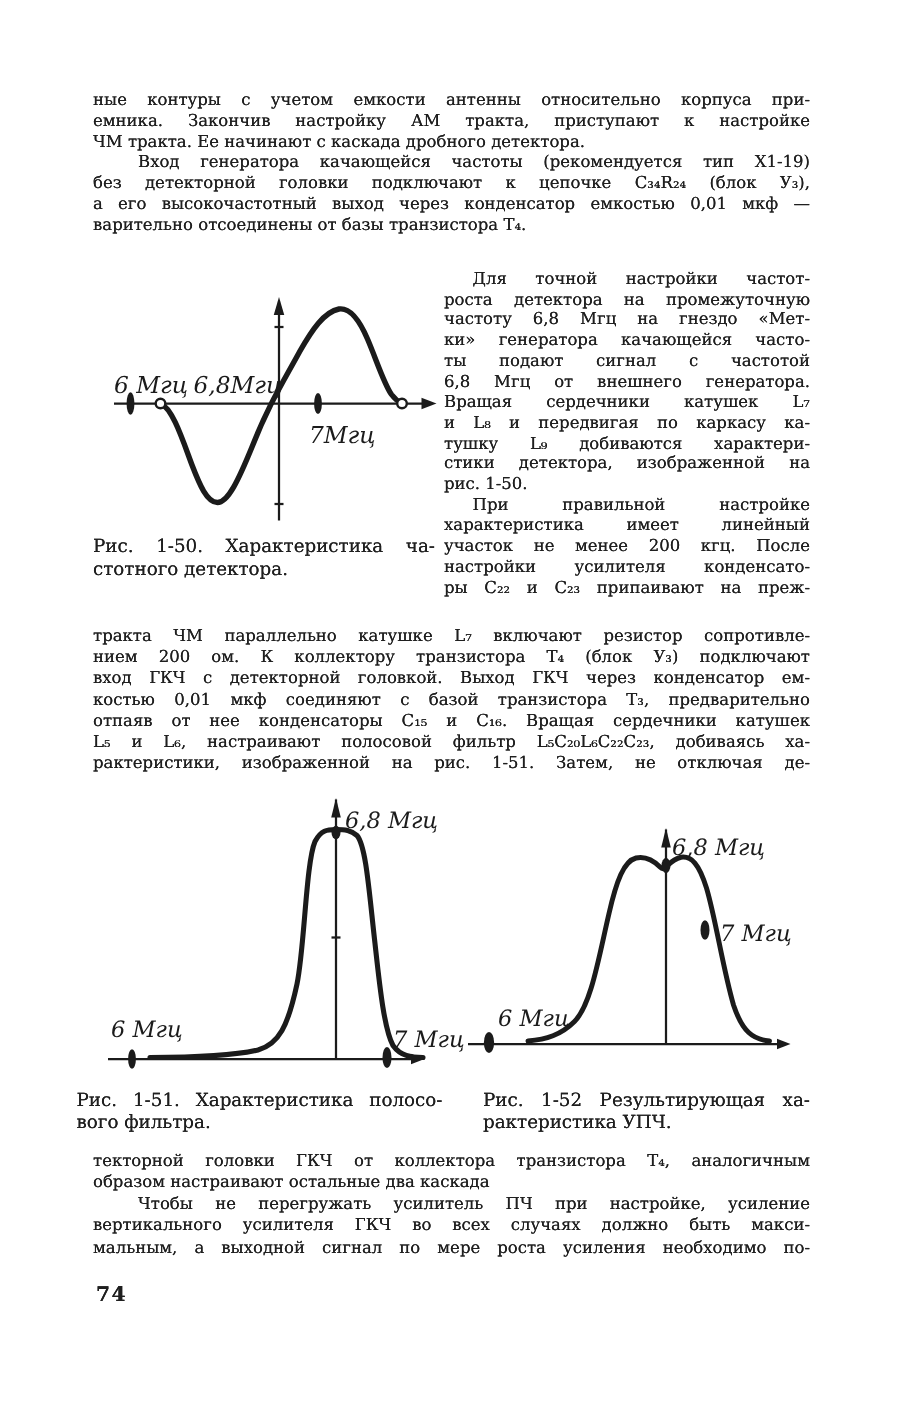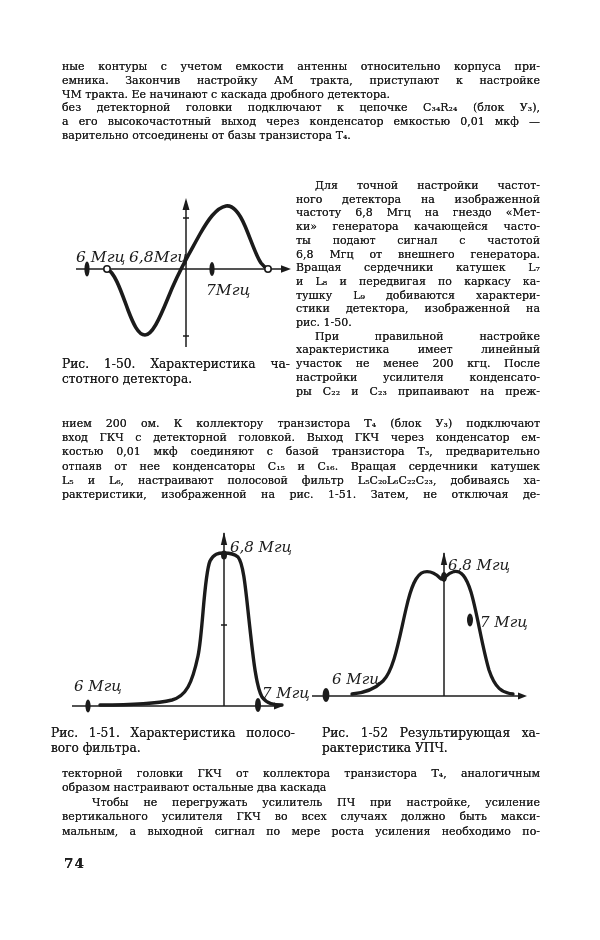--- a/index.html
+++ b/index.html
@@ -47,20 +47,21 @@
 </style>
 </head>
 <body>
 
 <div class="page">
 
   <div class="tblock intro">
       <div class="tline">ные контуры с учетом емкости антенны относительно корпуса при-</div>
       <div class="tline">емника. Закончив настройку АМ тракта, приступают к настройке</div>
       <div class="tline end">ЧМ тракта. Ее начинают с каскада дробного детектора.</div>
+      <div class="tline indent">Вход генератора качающейся частоты (рекомендуется тип X1-19)</div>
       <div class="tline">без детекторной головки подключают к цепочке С₃₄R₂₄ (блок У₃),</div>
       <div class="tline">а его высокочастотный выход через конденсатор емкостью 0,01 мкф —</div>
       <div class="tline end">варительно отсоединены от базы транзистора Т₄.</div>
     </div>
 
   <div class="fig fig150">
     <svg viewBox="0 0 232 158">
 
       <line class="axis" x1="16" y1="73" x2="224" y2="73"></line>
       <path class="blob" d="M221,69.2 L231,73 L221,76.8 Z"></path>
@@ -84,38 +85,39 @@
     </svg>
   </div>
 
   <div class="caption cap150">
       <div class="tline">Рис. 1-50. Характеристика ча-</div>
       <div class="tline end">стотного детектора.</div>
     </div>
 
   <div class="tblock rightcol">
       <div class="tline indent">Для точной настройки частот-</div>
-      <div class="tline">ного детектора на изображенной</div>
+      <div class="tline">роста детектора на промежуточную</div>
       <div class="tline">частоту 6,8 Мгц на гнездо «Мет-</div>
       <div class="tline">ки» генератора качающейся часто-</div>
       <div class="tline">ты подают сигнал с частотой</div>
       <div class="tline">6,8 Мгц от внешнего генератора.</div>
       <div class="tline">Вращая сердечники катушек L₇</div>
       <div class="tline">и L₈ и передвигая по каркасу ка-</div>
       <div class="tline">тушку L₉ добиваются характери-</div>
       <div class="tline">стики детектора, изображенной на</div>
       <div class="tline end">рис. 1-50.</div>
       <div class="tline indent">При правильной настройке</div>
       <div class="tline">характеристика имеет линейный</div>
       <div class="tline">участок не менее 200 кгц. После</div>
       <div class="tline">настройки усилителя конденсато-</div>
       <div class="tline">ры С₂₂ и С₂₃ припаивают на преж-</div>
     </div>
 
   <div class="tblock mid">
+      <div class="tline">тракта ЧМ параллельно катушке L₇ включают резистор сопротивле-</div>
       <div class="tline">нием 200 ом. К коллектору транзистора Т₄ (блок У₃) подключают</div>
       <div class="tline">вход ГКЧ с детекторной головкой. Выход ГКЧ через конденсатор ем-</div>
       <div class="tline">костью 0,01 мкф соединяют с базой транзистора Т₃, предварительно</div>
       <div class="tline">отпаяв от нее конденсаторы С₁₅ и С₁₆. Вращая сердечники катушек</div>
       <div class="tline">L₅ и L₆, настраивают полосовой фильтр L₅C₂₀L₆C₂₂C₂₃, добиваясь ха-</div>
       <div class="tline">рактеристики, изображенной на рис. 1-51. Затем, не отключая де-</div>
     </div>
 
   <div class="fig fig151">
     <svg viewBox="0 0 250 192">

